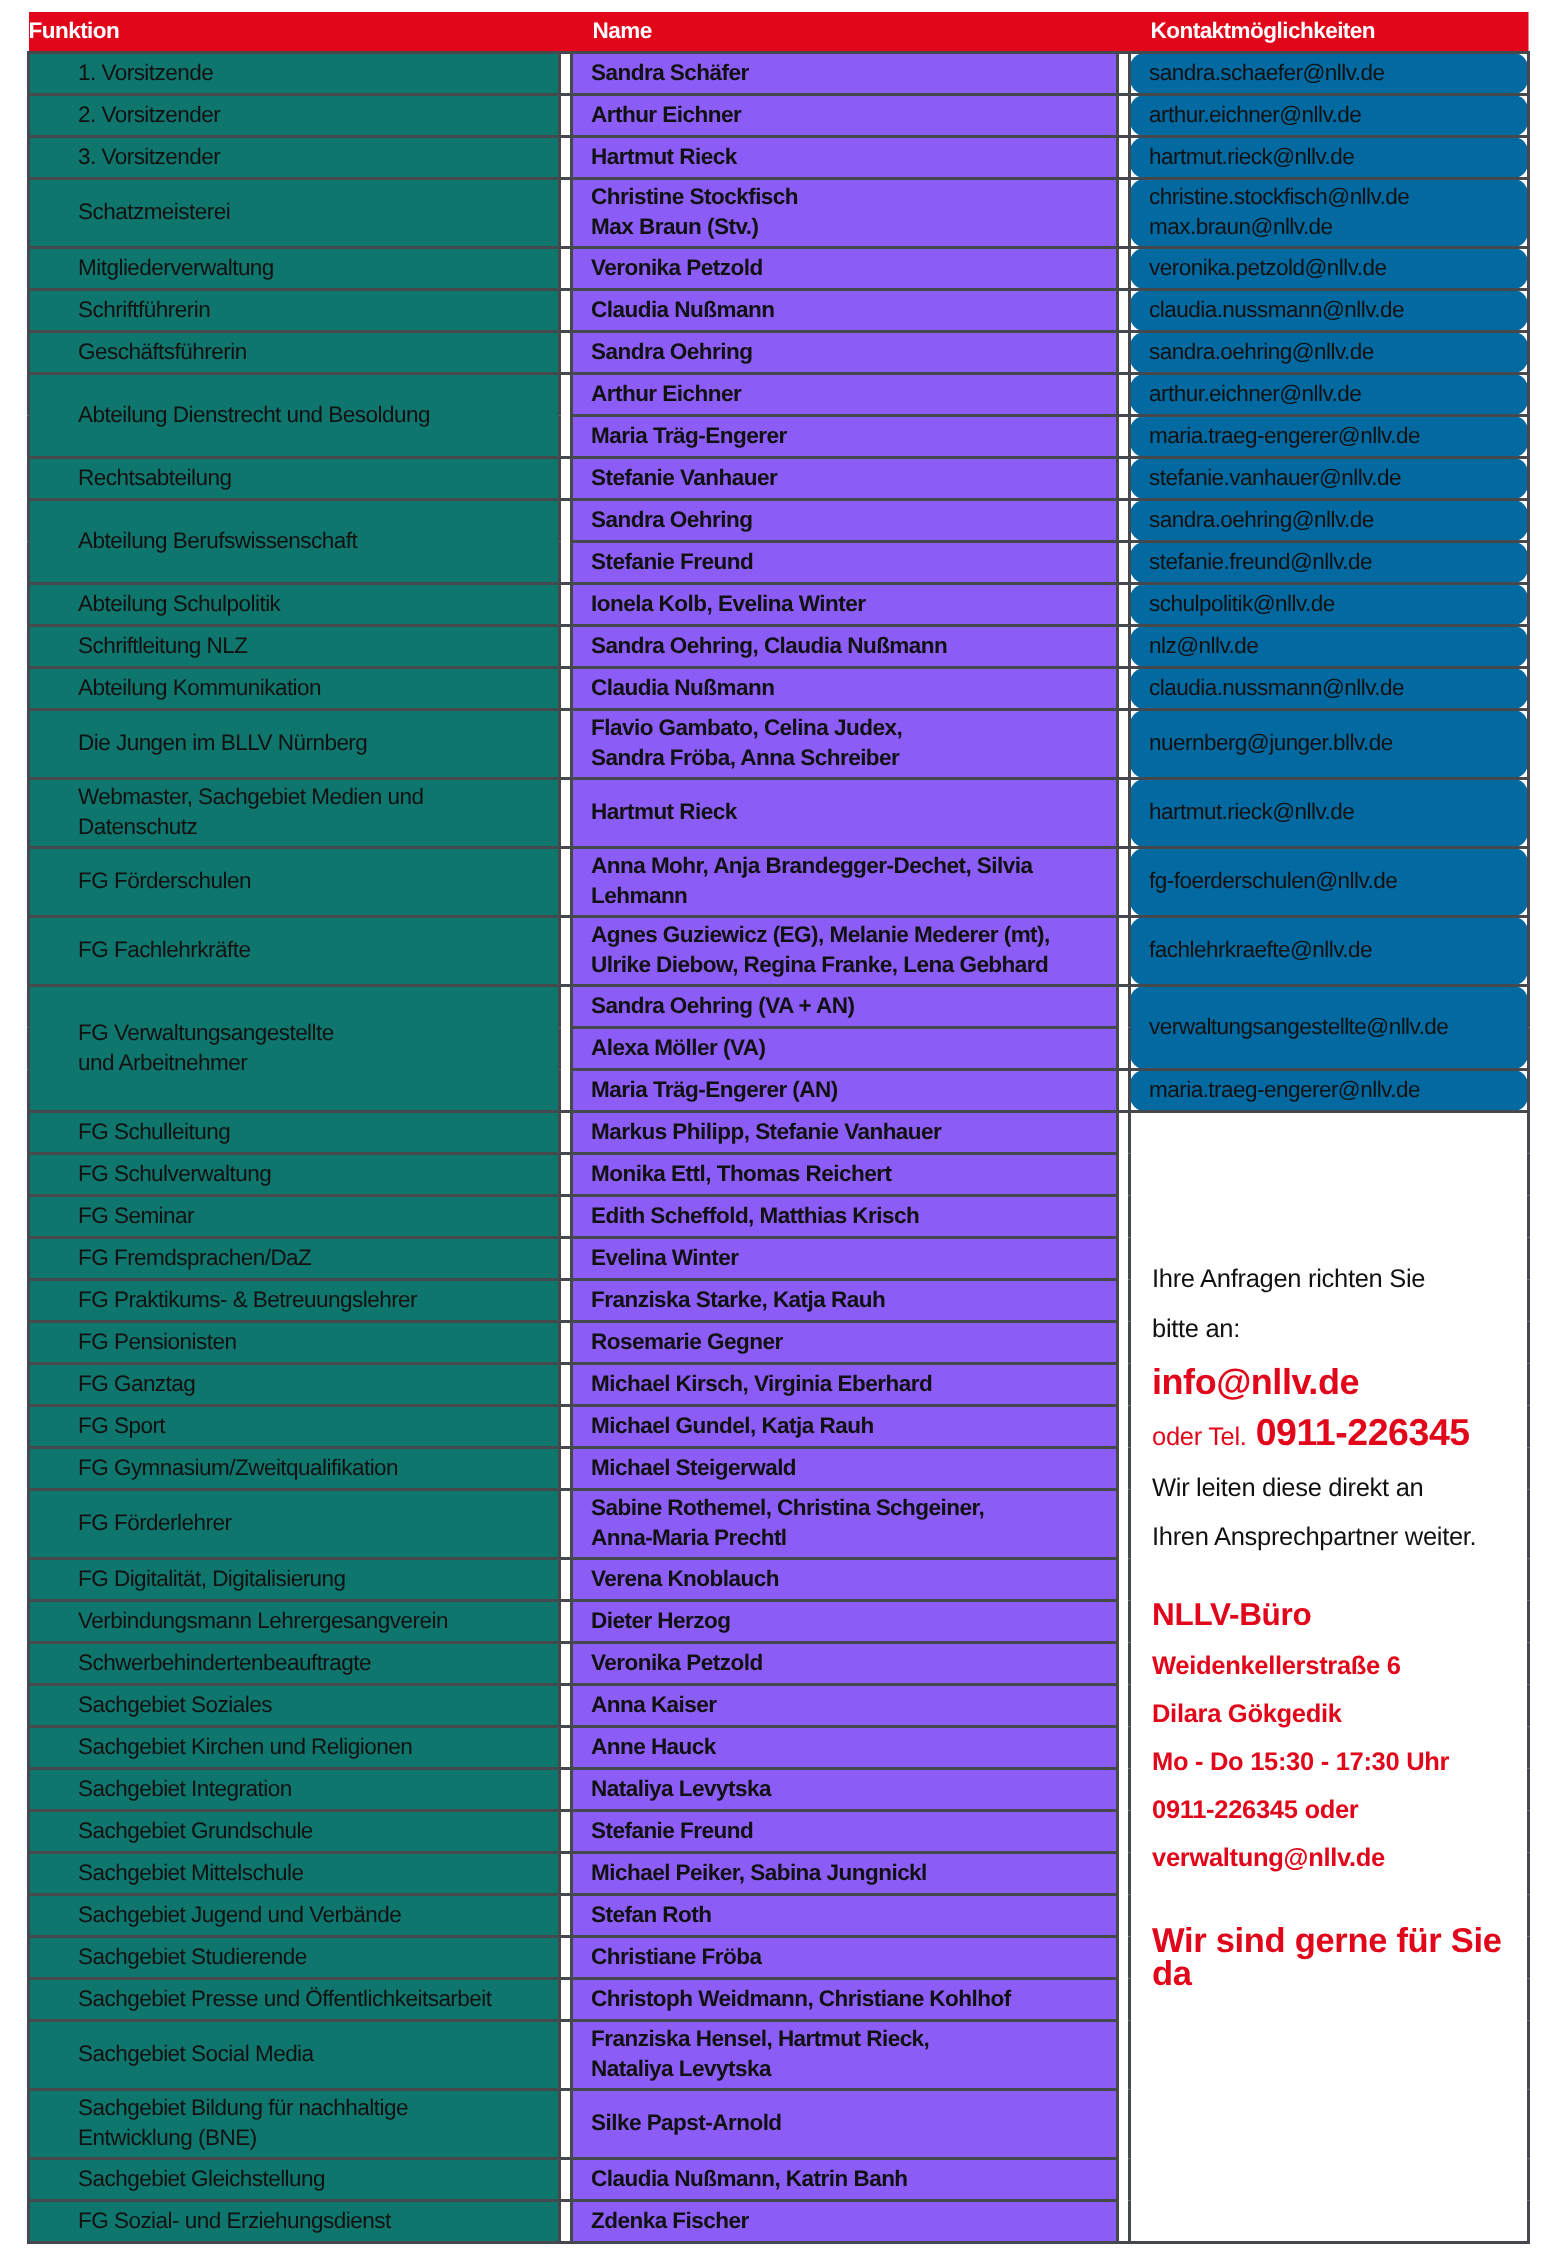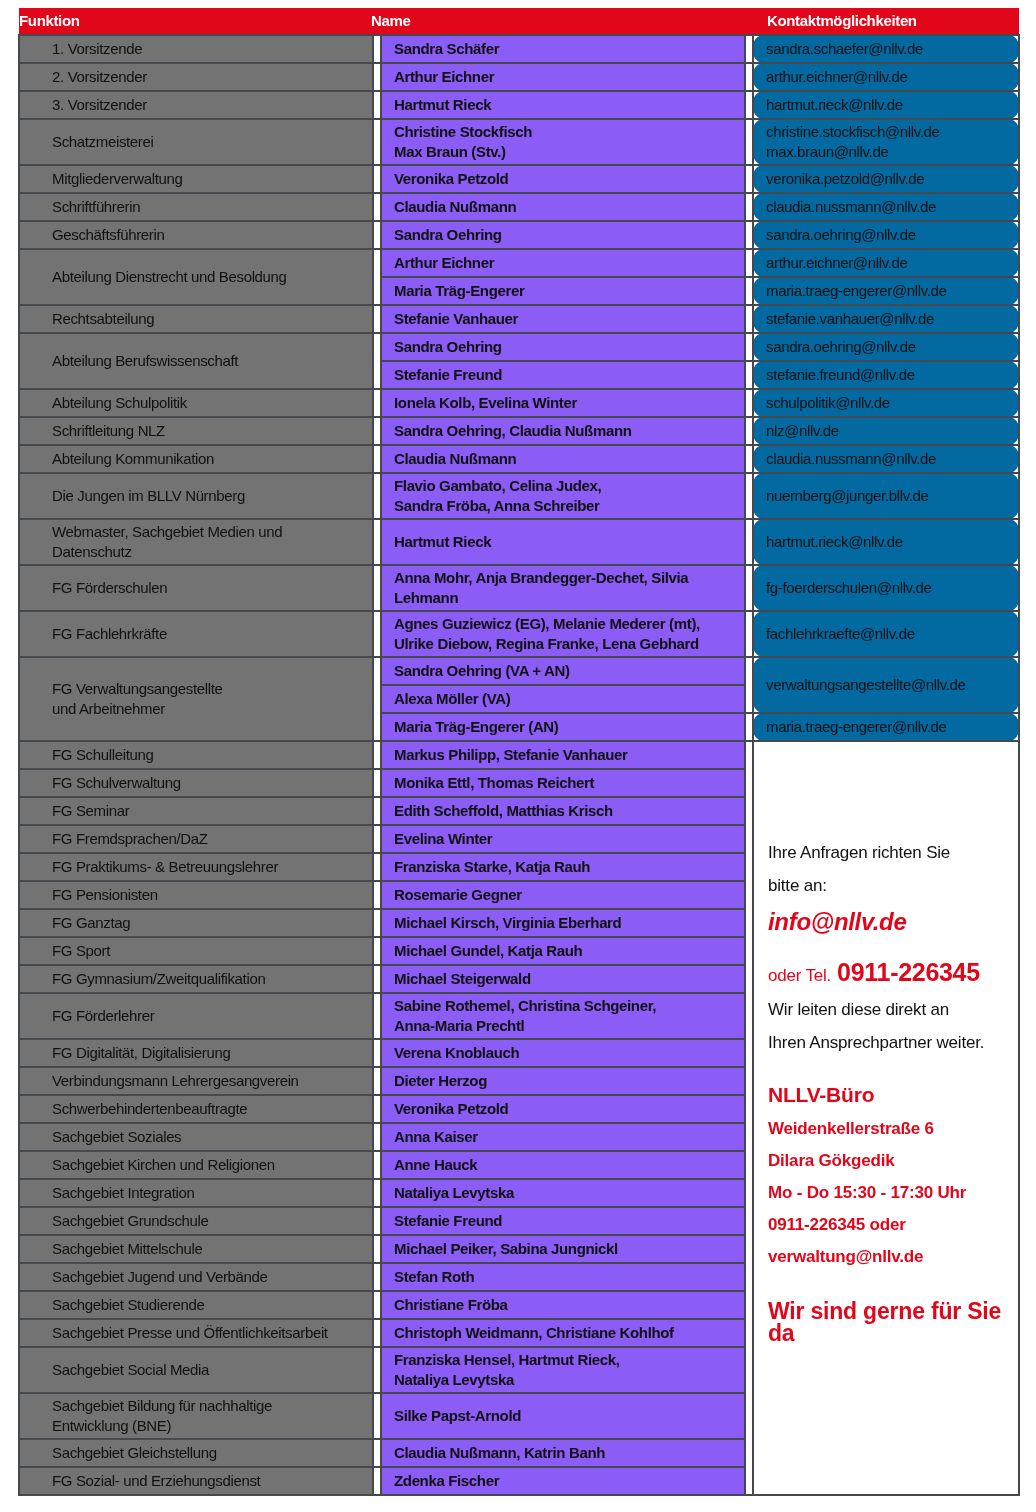--- a/index.html
+++ b/index.html
@@ -44,32 +44,32 @@
   }
   .head-label {
     position: absolute;
     top: 0;
     line-height: 26px;
     color: #ffffff;
     font-weight: 700;
     white-space: nowrap;
   }
   .hl-funktion { left: 0;  }
-  .hl-name     { left: 352px; }
+  .hl-name     { left: 376px; }
   .hl-kontakt  { left: 748px; }
 
   td { vertical-align: middle; }
   td.fcell, td.ncell, td.kcell {
     border: 2px solid #45484d;
     padding: 2px 10px 2px 12px;
     line-height: 20px;
     height: 22px;
     white-space: pre-line;
   }
-  td.fcell { background: #737373; padding-left: 32px; }
+  td.fcell { background: #0f766e; padding-left: 32px; }
   td.ncell { background: #8b5cf6; font-weight: 700; }
   td.kcell { background: #0369a1; border-radius: 11px; }
   td.gap {
     border-top: 2px solid #45484d;
     border-bottom: 2px solid #45484d;
     border-left: none;
     border-right: none;
     background: #ffffff;
     padding: 0;
   }
@@ -77,21 +77,21 @@
     border: 2px solid #45484d;
     background: #ffffff;
     vertical-align: top;
     padding: 100px 8px 8px 14px;
     line-height: 22px;
     letter-spacing: -0.2px;
   }
   .info-line  { font-size: 17px; margin-bottom: 11px; color: #111111; }
   .info-email {
     font-size: 24px; font-weight: 700; color: #e2061a;
-    line-height: 28px; margin-bottom: 25px; letter-spacing: -0.3px; font-style: italic;
+    line-height: 28px; margin-bottom: 8px; letter-spacing: -0.3px;
   }
   .info-tel   { font-size: 17px; color: #e2061a; margin-bottom: 12px; }
   .info-tel .tel-number { font-size: 25px; font-weight: 700; margin-left: 6px; letter-spacing: -0.3px; }
   .office-heading {
     font-size: 21px; font-weight: 700; color: #e2061a;
     margin-top: 30px; margin-bottom: 12px;
   }
   .office-line { font-size: 17px; font-weight: 700; color: #e2061a; margin-bottom: 10px; }
   .info-closing {
     font-size: 23px; font-weight: 700; color: #e2061a; margin-top: 32px;

